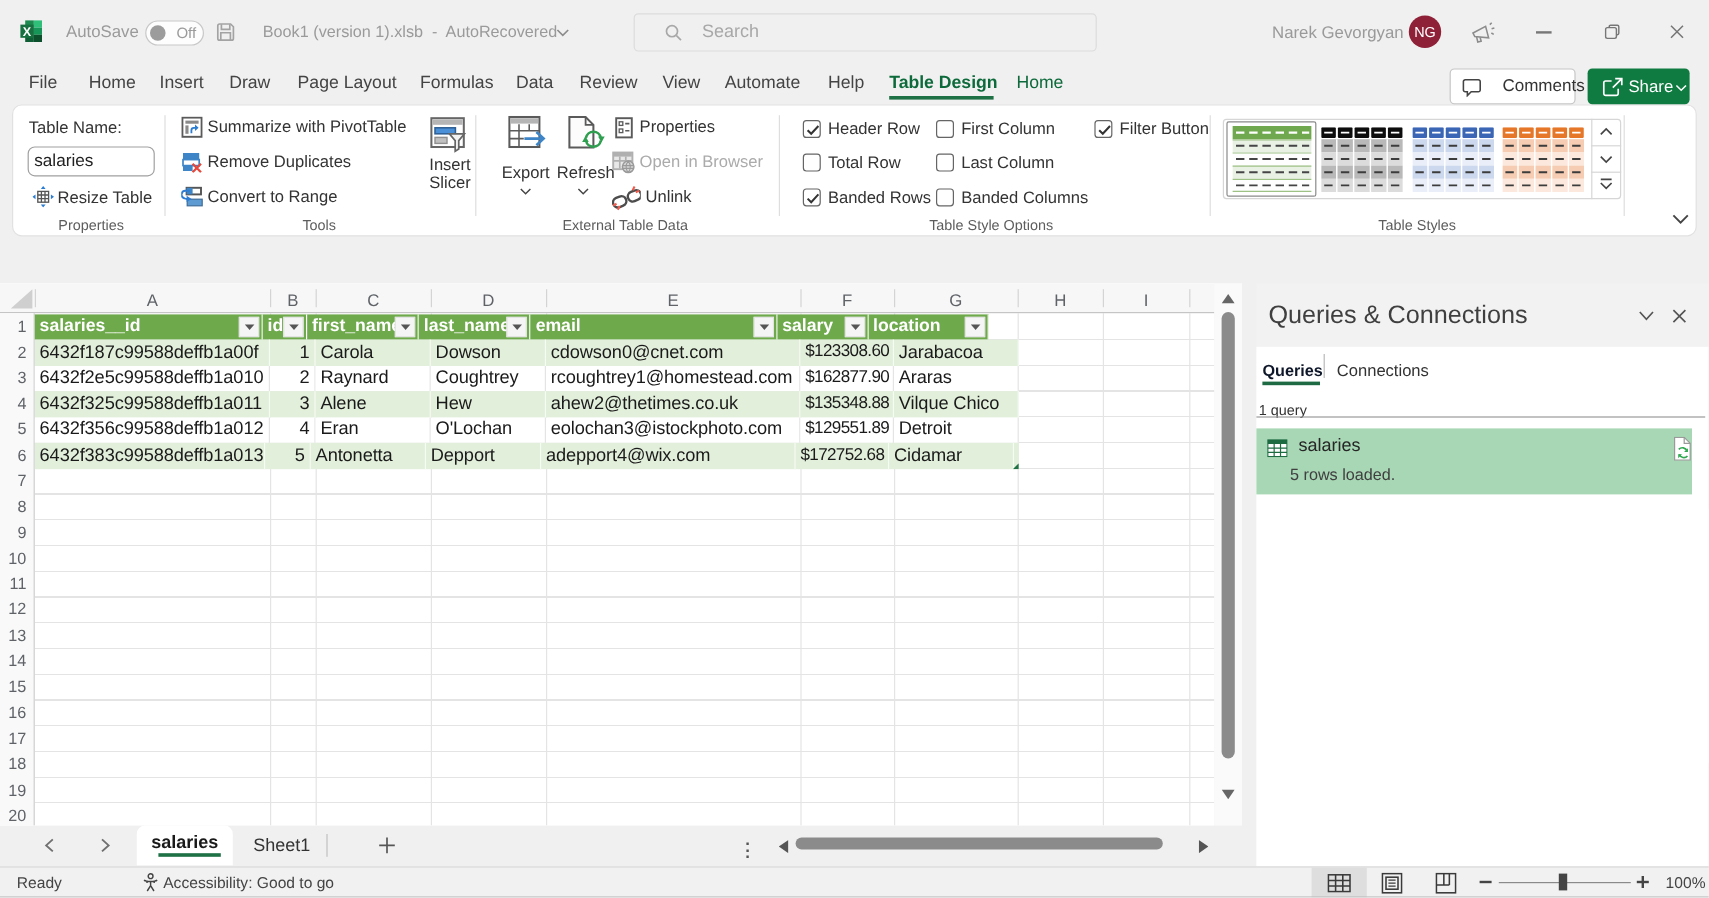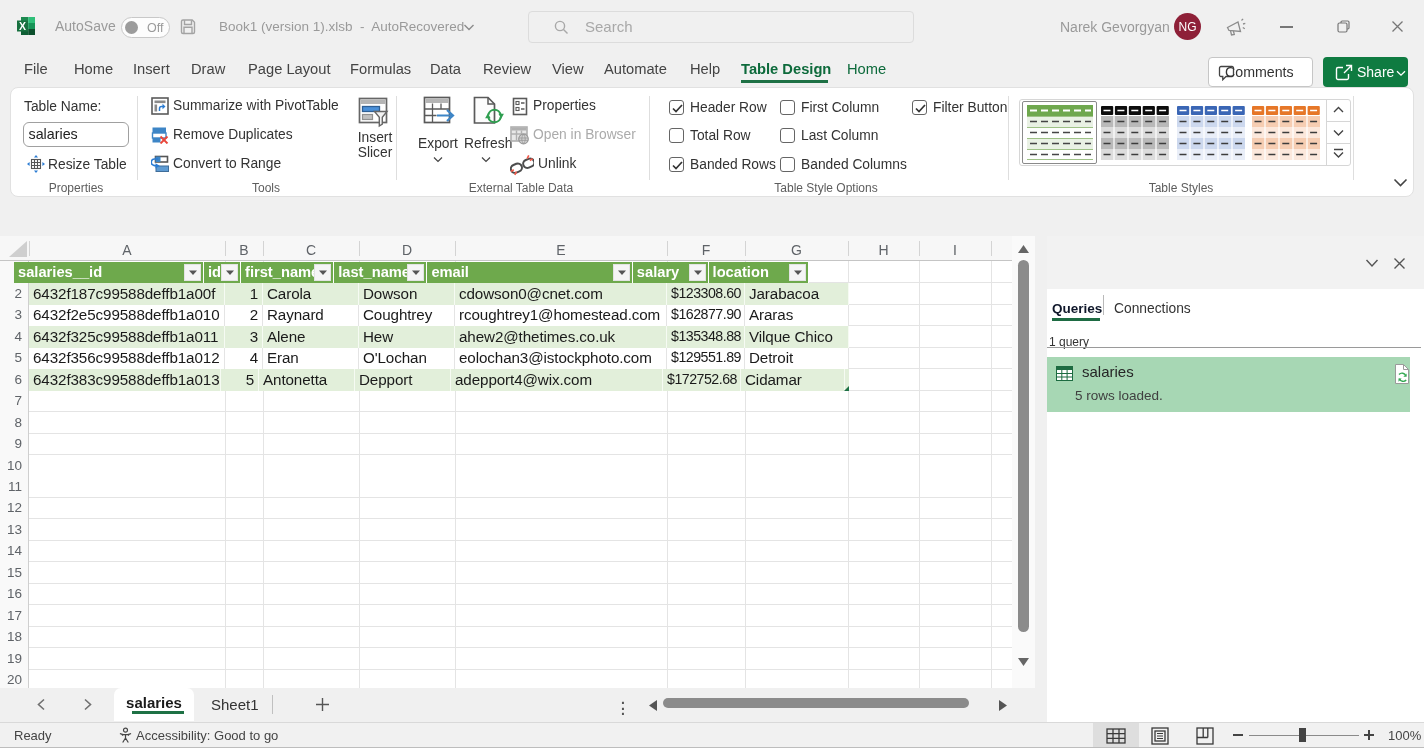--- a/index.html
+++ b/index.html
@@ -139,21 +139,21 @@
     <div class="mtab" style="left:552px">View</div>
     <div class="mtab" style="left:604px">Automate</div>
     <div class="mtab" style="left:690px">Help</div>
     <div class="mtab active" style="left:741px">Table Design</div>
     <div class="mtab green" style="left:847px">Home</div>
     <div class="abs" style="left:741px;top:26px;width:87px;height:3px;background:#1e7145"></div>
     <div class="abs" style="left:1208px;top:3px;width:105px;height:30px;background:#fff;border:1px solid #c6c6c6;border-radius:4px">
       <svg class="abs" style="left:9px;top:7px" width="17" height="16" viewBox="0 0 17 16" fill="none" stroke="#444" stroke-width="1.3">
         <path d="M1.5 3 a1.5 1.5 0 0 1 1.5-1.5 h11 a1.5 1.5 0 0 1 1.5 1.5 v7 a1.5 1.5 0 0 1 -1.5 1.5 H8 l-3.2 3.2 v-3.2 H3 A1.5 1.5 0 0 1 1.5 10 z"></path>
       </svg>
-      <div class="abs" style="left:16px;top:6px;font-size:14.2px;color:#333">Comments</div>
+      <div class="abs" style="left:43px;top:6px;font-size:14.2px;color:#333">Comments</div>
     </div>
     <div class="abs" style="left:1323px;top:3px;width:85px;height:30px;background:#0f7b41;border-radius:4px">
       <svg class="abs" style="left:12px;top:7px" width="18" height="17" viewBox="0 0 18 17" fill="none" stroke="#fff" stroke-width="1.4">
         <path d="M8 3.5 H3 a1.5 1.5 0 0 0 -1.5 1.5 v9 a1.5 1.5 0 0 0 1.5 1.5 h9 a1.5 1.5 0 0 0 1.5 -1.5 v-4"></path>
         <path d="M11 1.5 h5.5 v5.5 M16.5 1.5 L9 9"></path>
       </svg>
       <div class="abs" style="left:34px;top:7px;font-size:14px;color:#fff">Share</div>
       <svg class="abs" style="left:73px;top:13px" width="10" height="7" viewBox="0 0 10 7" fill="none" stroke="#fff" stroke-width="1.3">
           <path d="M1 1.2 L5 5.2 L9 1.2"></path>
         </svg>
@@ -459,21 +459,21 @@
       <div class="rownum" style="top:239.4px">12</div>
       <div class="rownum" style="top:260.9px">13</div>
       <div class="rownum" style="top:282.3px">14</div>
       <div class="rownum" style="top:303.8px">15</div>
       <div class="rownum" style="top:325.2px">16</div>
       <div class="rownum" style="top:346.7px">17</div>
       <div class="rownum" style="top:368.1px">18</div>
       <div class="rownum" style="top:389.6px">19</div>
       <div class="rownum" style="top:411.1px">20</div>
     </div>
-    <div class="trow" id="thead-row" style="left:14px;top:26px;width:795px">
+    <div class="trow" id="thead-row" style="left:29px;top:26px;width:795px">
       <div style="width:196px;position:relative"><span>salaries__id</span><span class="fbtn">
             <svg width="10" height="6" viewBox="0 0 10 6">
               <path d="M1 0.5 L5 5 L9 0.5 Z" fill="#555"></path>
             </svg>
           </span></div>
       <div style="width:38px;position:relative"><span>id</span><span class="fbtn">
             <svg width="10" height="6" viewBox="0 0 10 6">
               <path d="M1 0.5 L5 5 L9 0.5 Z" fill="#555"></path>
             </svg>
           </span></div>
@@ -557,20 +557,21 @@
     <svg class="abs" style="left:6px;top:9px" width="11" height="8" viewBox="0 0 11 8">
         <path d="M5.5 0 L11 8 H0 Z" fill="#666"></path>
       </svg>
     <div class="abs" id="vthumb"></div>
     <svg class="abs" style="left:6px;top:422px" width="11" height="8" viewBox="0 0 11 8">
         <path d="M5.5 8 L11 0 H0 Z" fill="#666"></path>
       </svg>
   </div>
 
   <div class="abs" id="qpanel">
+    <div class="abs" id="qtitle">Queries &amp; Connections</div>
     <svg class="abs" style="left:318px;top:22px" width="14" height="10" viewBox="0 0 14 10" fill="none" stroke="#555" stroke-width="1.4">
         <path d="M1.5 2 L7 8 L12.5 2"></path>
       </svg>
     <svg class="abs" style="left:346px;top:21px" width="13" height="13" viewBox="0 0 13 13" fill="none" stroke="#555" stroke-width="1.4">
         <path d="M1.5 1.5 L11.5 11.5 M11.5 1.5 L1.5 11.5"></path>
       </svg>
     <div class="abs" id="qpanel-white">
       <div class="abs" style="left:5px;top:12px;font-size:13.5px;font-weight:bold;color:#0f172a">Queries</div>
       <div class="abs" style="left:5px;top:28.5px;width:48px;height:3px;background:#1e6b43"></div>
       <div class="abs" style="left:56px;top:6px;width:1px;height:20px;background:#b9b9b9"></div>

